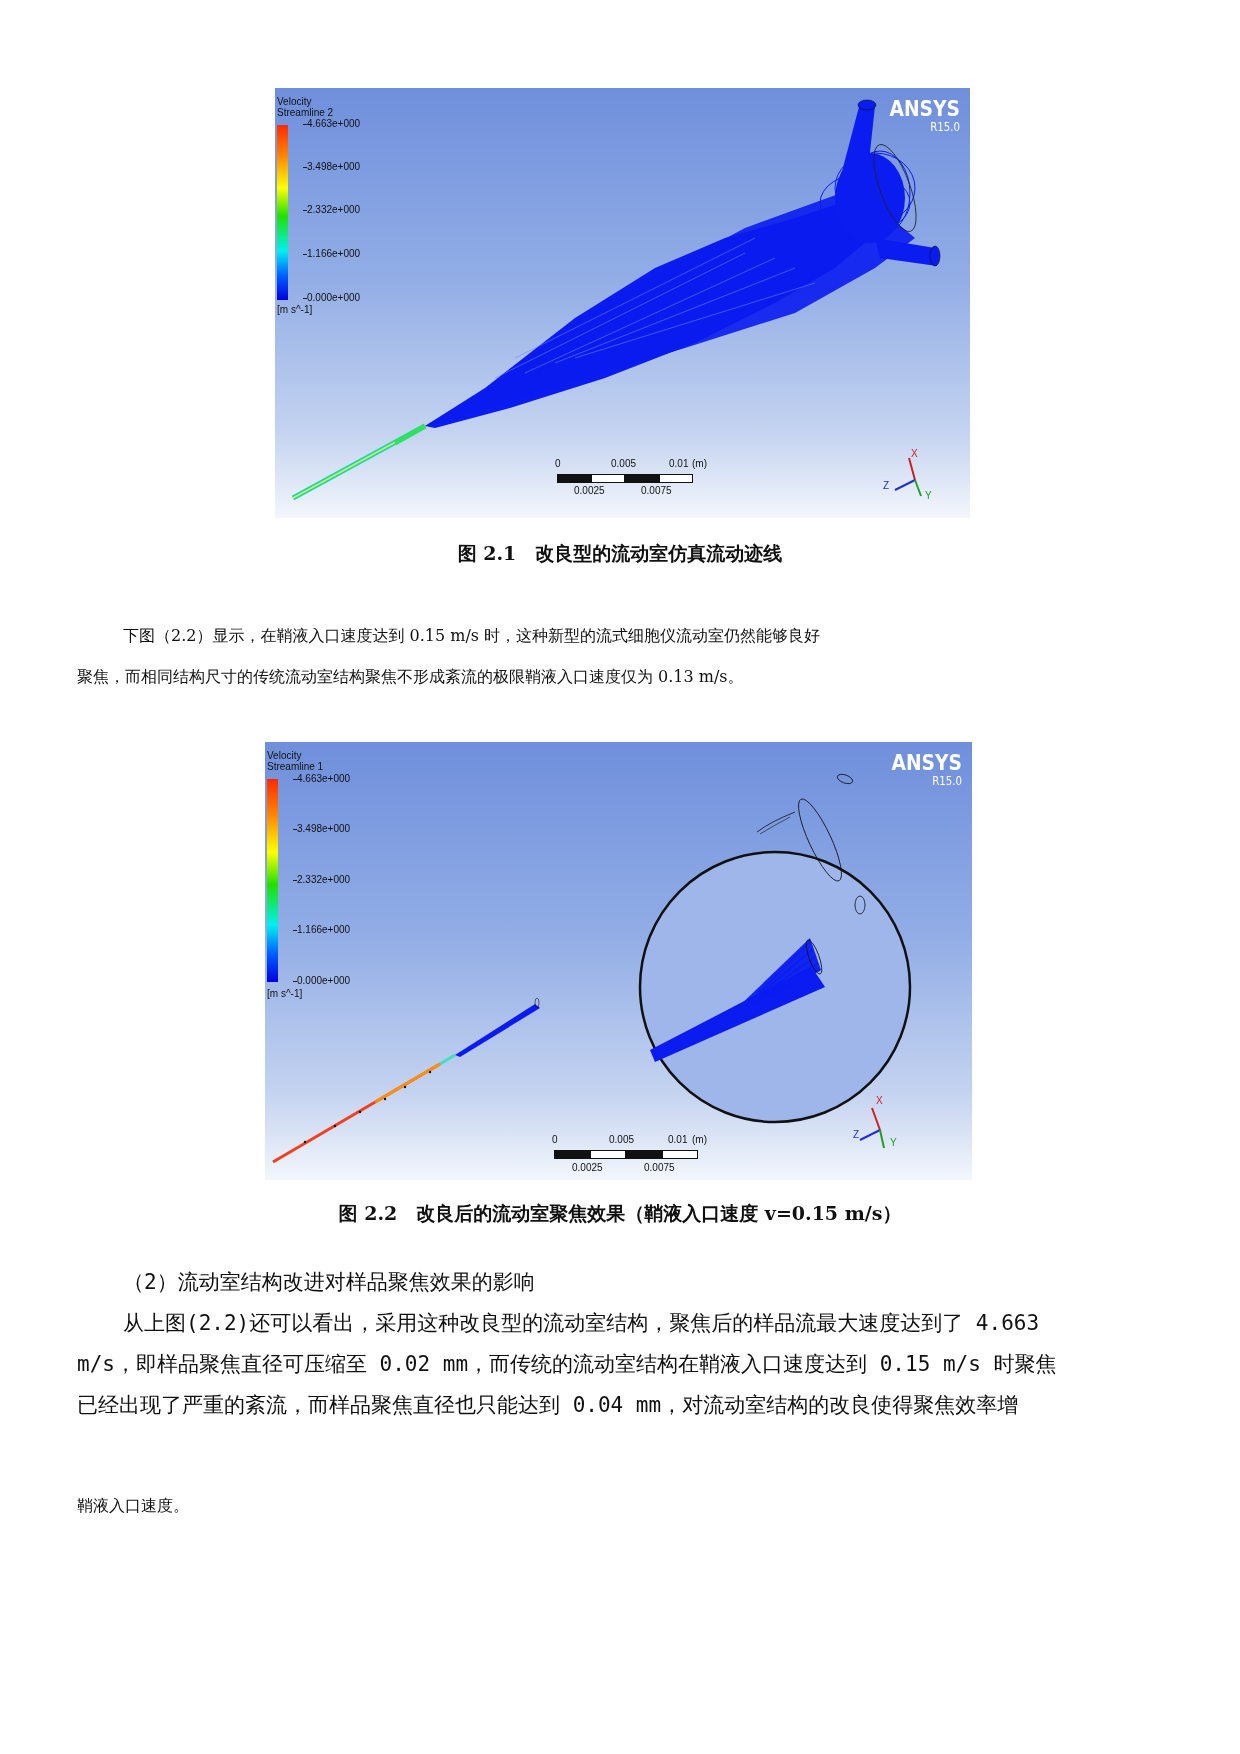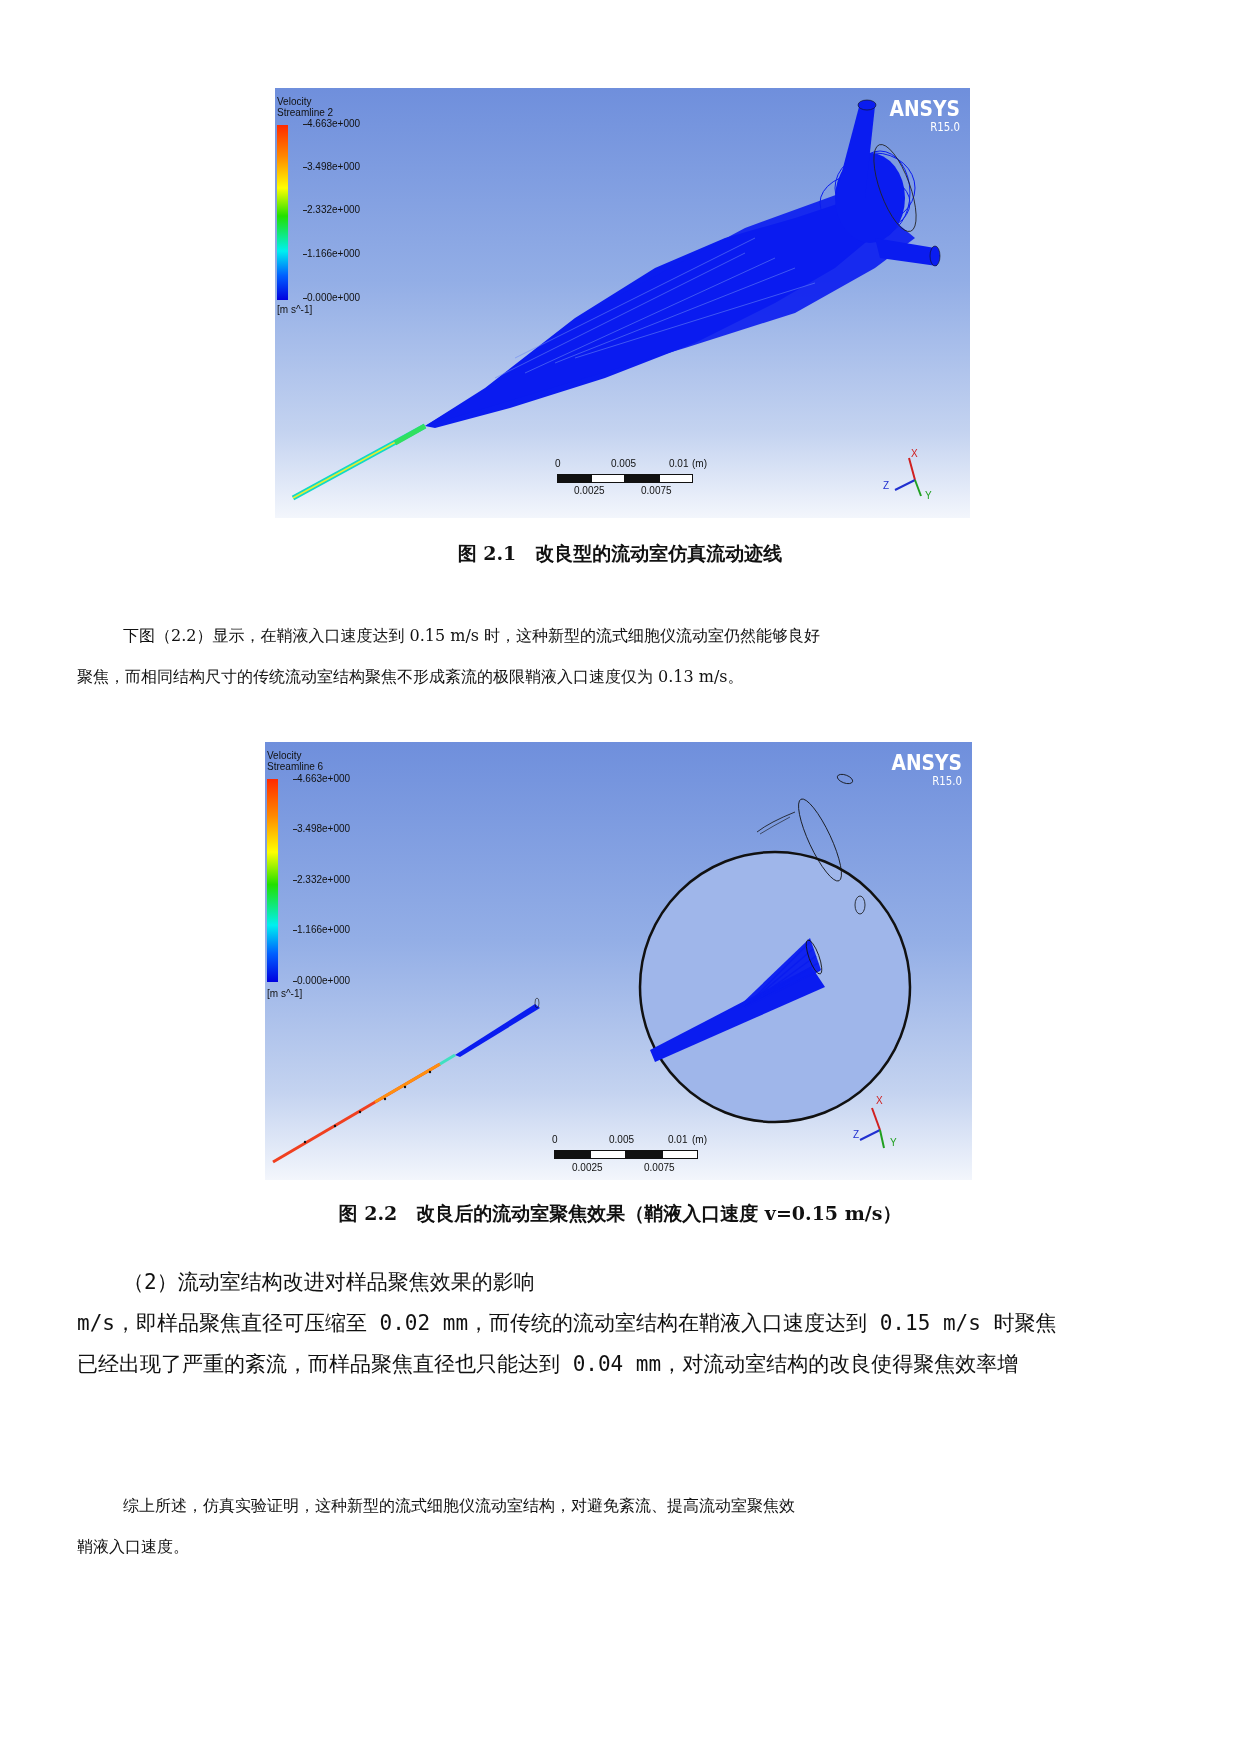--- a/index.html
+++ b/index.html
@@ -152,21 +152,21 @@
 
     <g transform="translate(615,388)">
       <line x1="0" y1="0" x2="-8" y2="-22" stroke="#d02020" stroke-width="2"></line>
       <line x1="0" y1="0" x2="-20" y2="10" stroke="#2030d0" stroke-width="2"></line>
       <line x1="0" y1="0" x2="4" y2="18" stroke="#20a020" stroke-width="2"></line>
     </g>
   </svg>
 
   <div class="legend">
     <div>Velocity</div>
-    <div>Streamline 6</div>
+    <div>Streamline 1</div>
     <div class="bar" style="height:203px;"></div>
     <div class="tick" style="top:23px;">4.663e+000</div>
     <div class="tick" style="top:73px;">3.498e+000</div>
     <div class="tick" style="top:124px;">2.332e+000</div>
     <div class="tick" style="top:174px;">1.166e+000</div>
     <div class="tick" style="top:225px;">0.000e+000</div>
     <div style="position:absolute;top:238px;white-space:nowrap;">[m s^-1]</div>
   </div>
 
   <div class="logo">
@@ -191,20 +191,20 @@
     <span style="position:absolute;left:26px;top:0;color:#d02020;">X</span>
     <span style="position:absolute;left:3px;top:34px;color:#2030d0;">Z</span>
     <span style="position:absolute;left:40px;top:42px;color:#20a020;">Y</span>
   </div>
 </div>
 
 <div class="caption" style="top:1201px;">图 2.2　改良后的流动室聚焦效果（鞘液入口速度 v=0.15 m/s）</div>
 
 <div class="para mono" style="top:1262px;">
   <div><span class="indent"></span><span>（2）流动室结构改进对样品聚焦效果的影响</span></div>
+  <div><span class="indent"></span><span>从上图(2.2)还可以看出，采用这种改良型的流动室结构，聚焦后的样品流最大速度达到了 4.663</span></div>
   <div>m/s，即样品聚焦直径可压缩至 0.02 mm，而传统的流动室结构在鞘液入口速度达到 0.15 m/s 时聚焦</div>
   <div>已经出现了严重的紊流，而样品聚焦直径也只能达到 0.04 mm，对流动室结构的改良使得聚焦效率增</div>
 </div>
 
 <div class="para" style="top:1485px;">
-  <div><span class="indent"></span><span>综上所述，仿真实验证明，这种新型的流式细胞仪流动室结构，对避免紊流、提高流动室聚焦效</span></div>
   <div>鞘液入口速度。</div>
 </div>
 
 </body></html>

